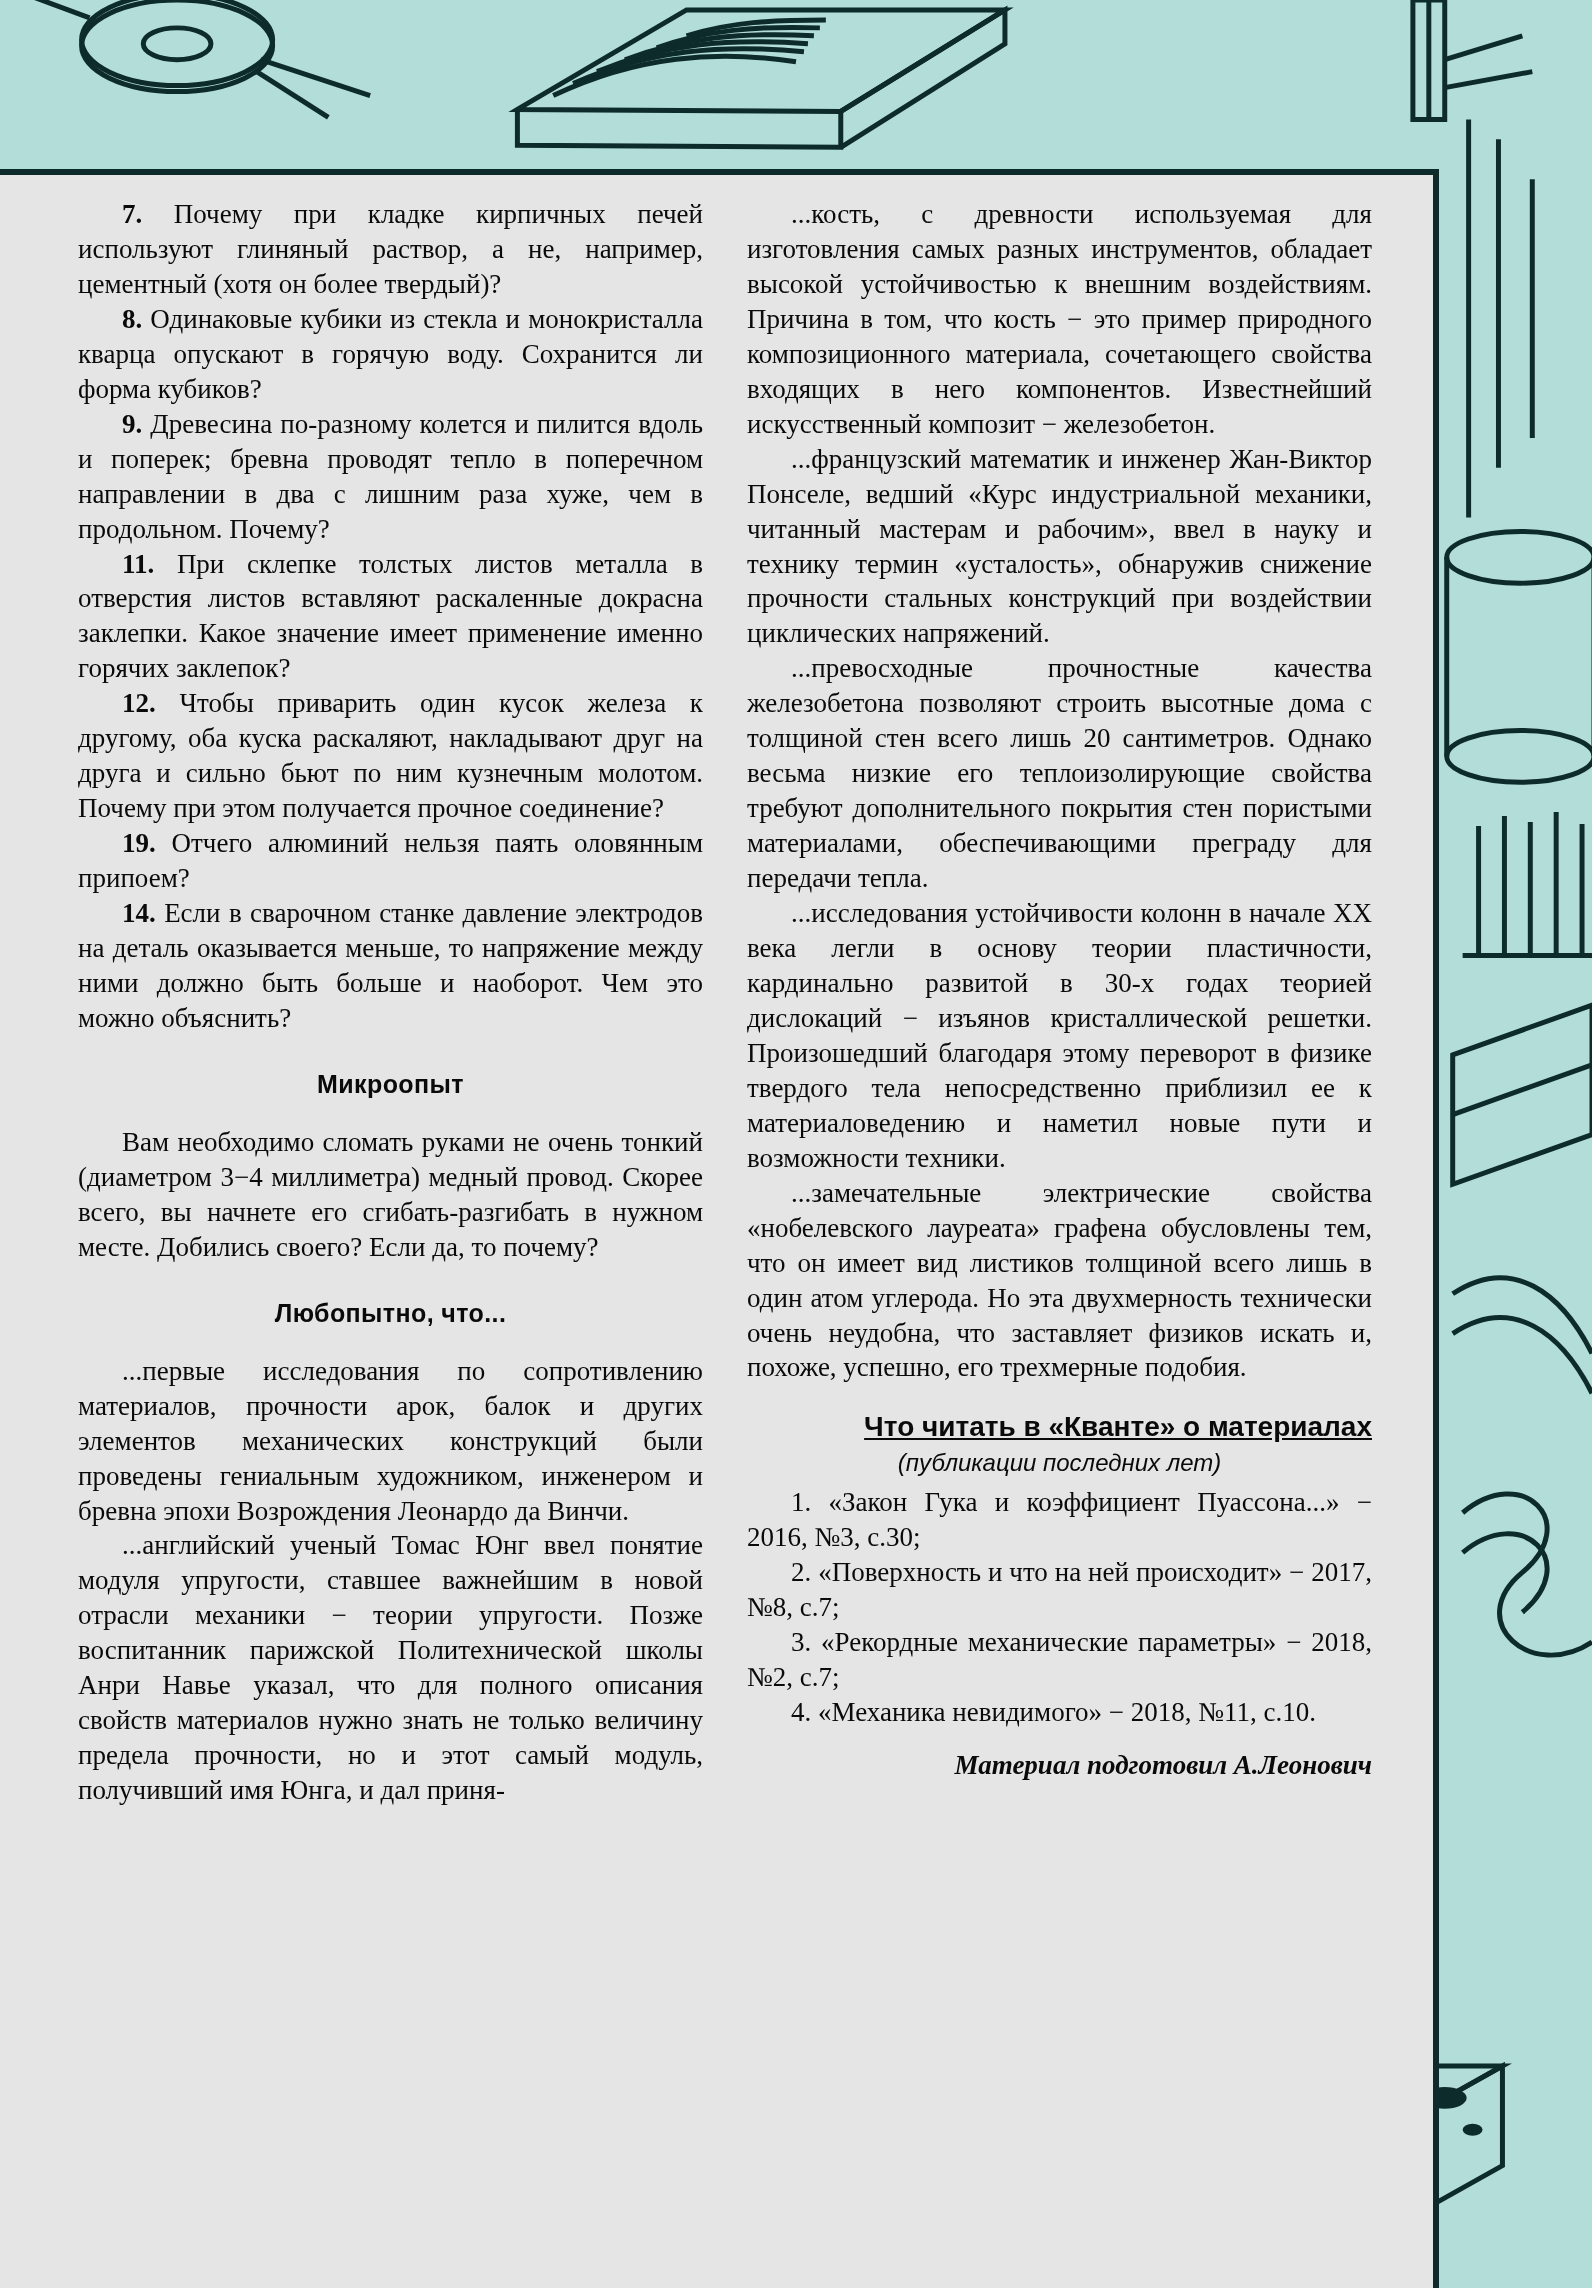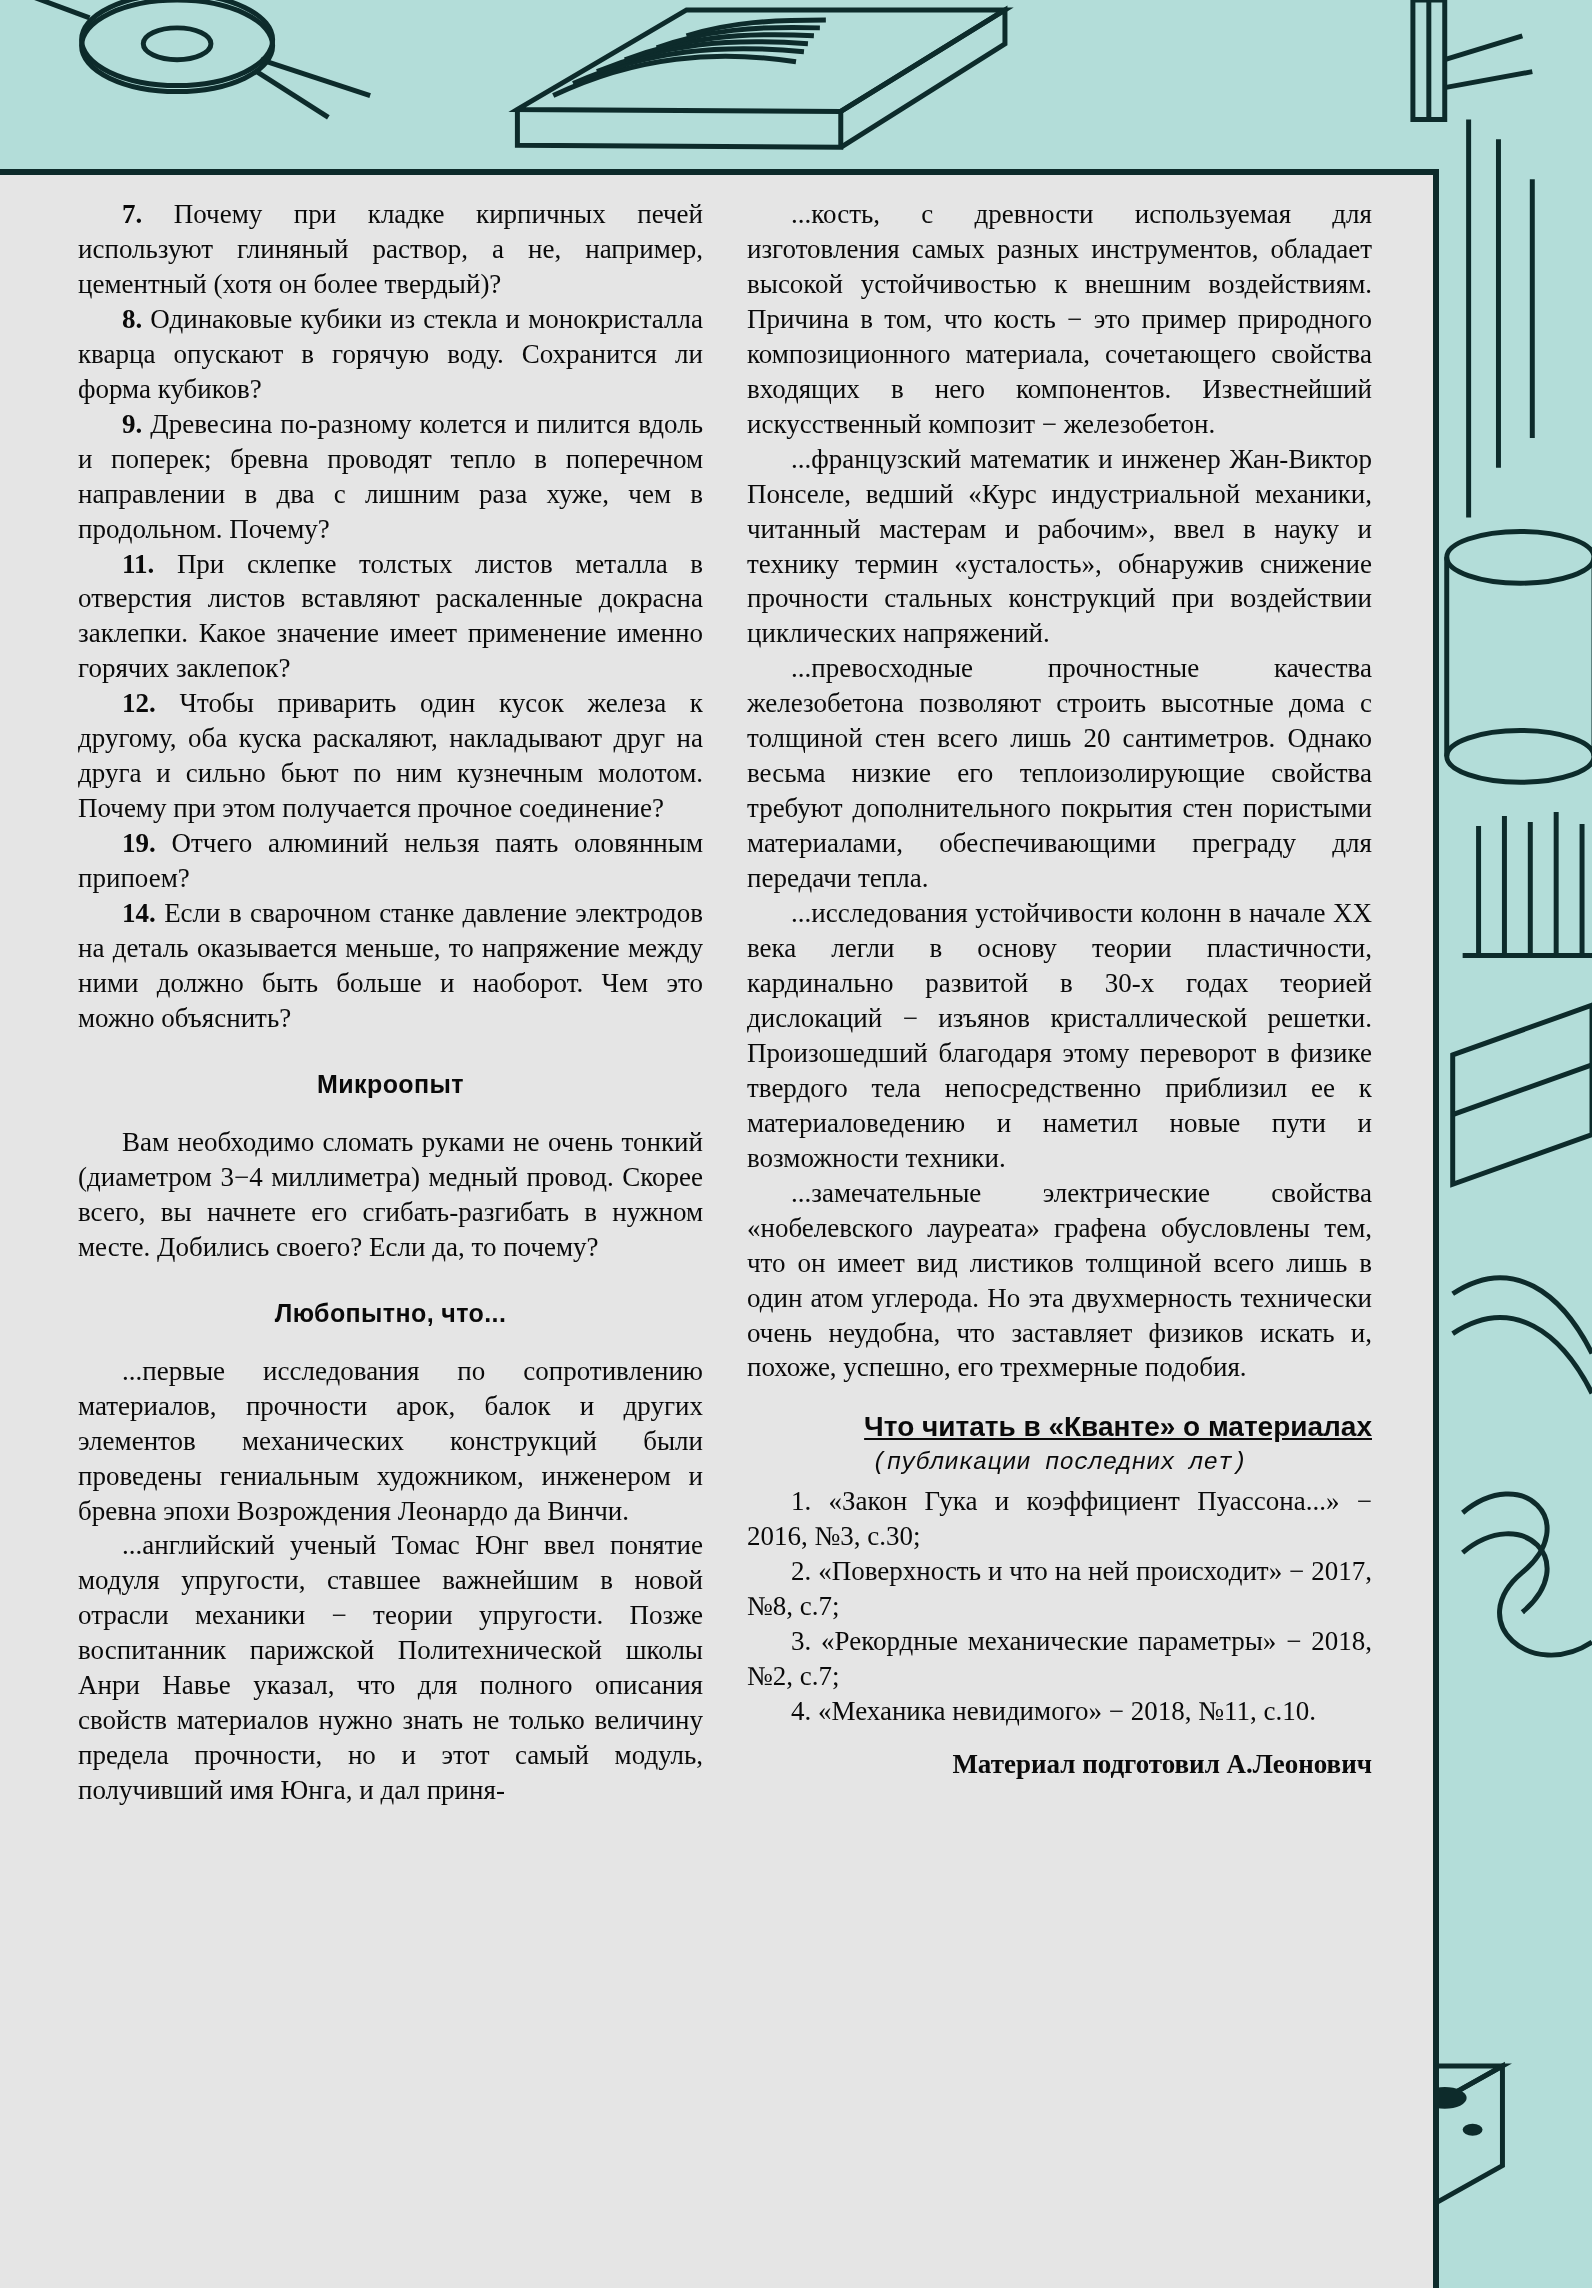--- a/index.html
+++ b/index.html
@@ -56,29 +56,30 @@
     margin:26px 0 6px 0;
     font-family:"Liberation Sans", sans-serif;
     font-size:28px;
     font-weight:bold;
     text-align:right;
     color:#0a0a0a;
     text-decoration:underline;
   }
   .readsub{
     margin:0 0 8px 0;
-    font-family:Liberation Mono, monospace;
+    font-family:Liberation Sans, sans-serif;
     font-size:24px;
     font-style:italic;
     text-align:center;
     color:#0a0a0a;
   }
   .byline{
     margin:18px 0 0 0;
     font-size:27px;
+    font-style:italic;
     font-weight:bold;
     text-align:right;
     text-indent:0;
     color:#0a0a0a;
   }
 </style>
 </head>
 <body>
 
 <svg class="bg-art" viewBox="0 0 1600 2300" preserveAspectRatio="none">

